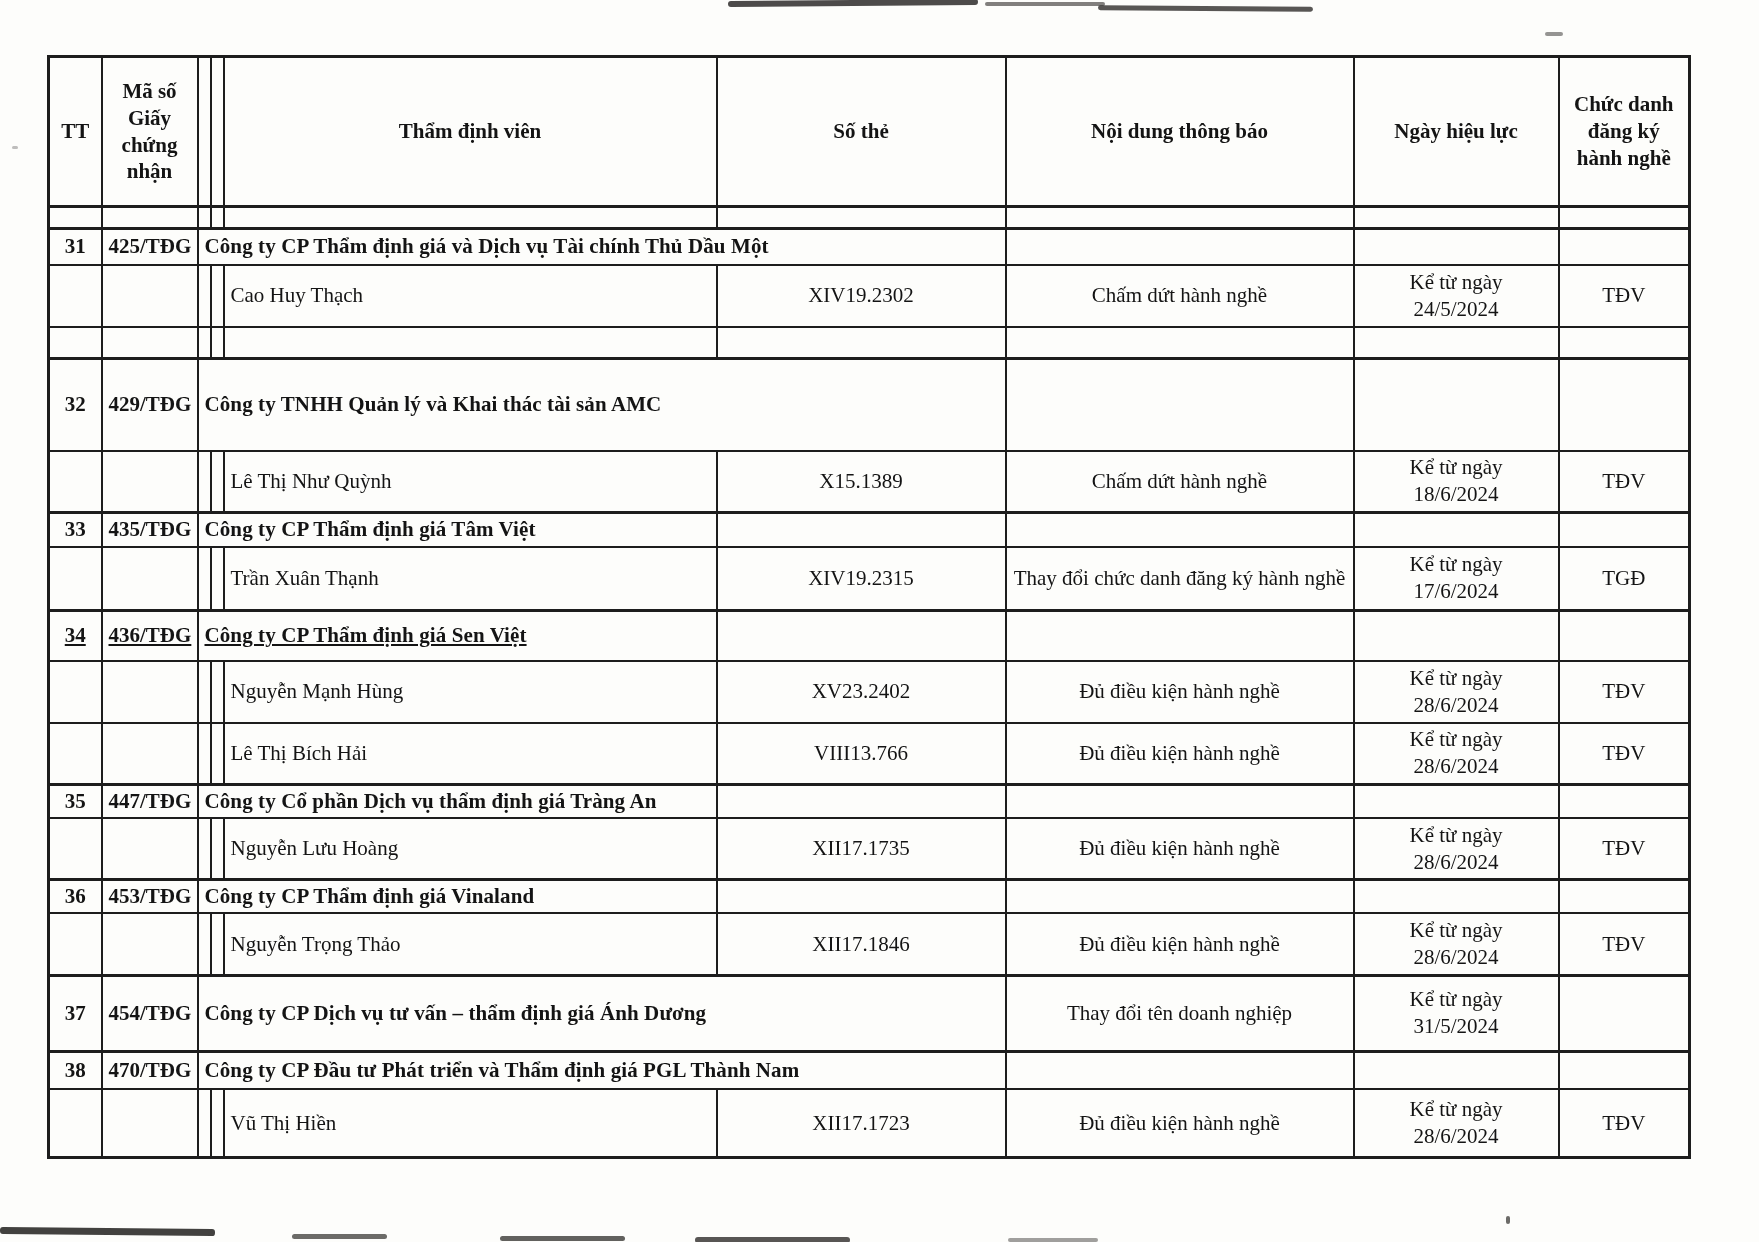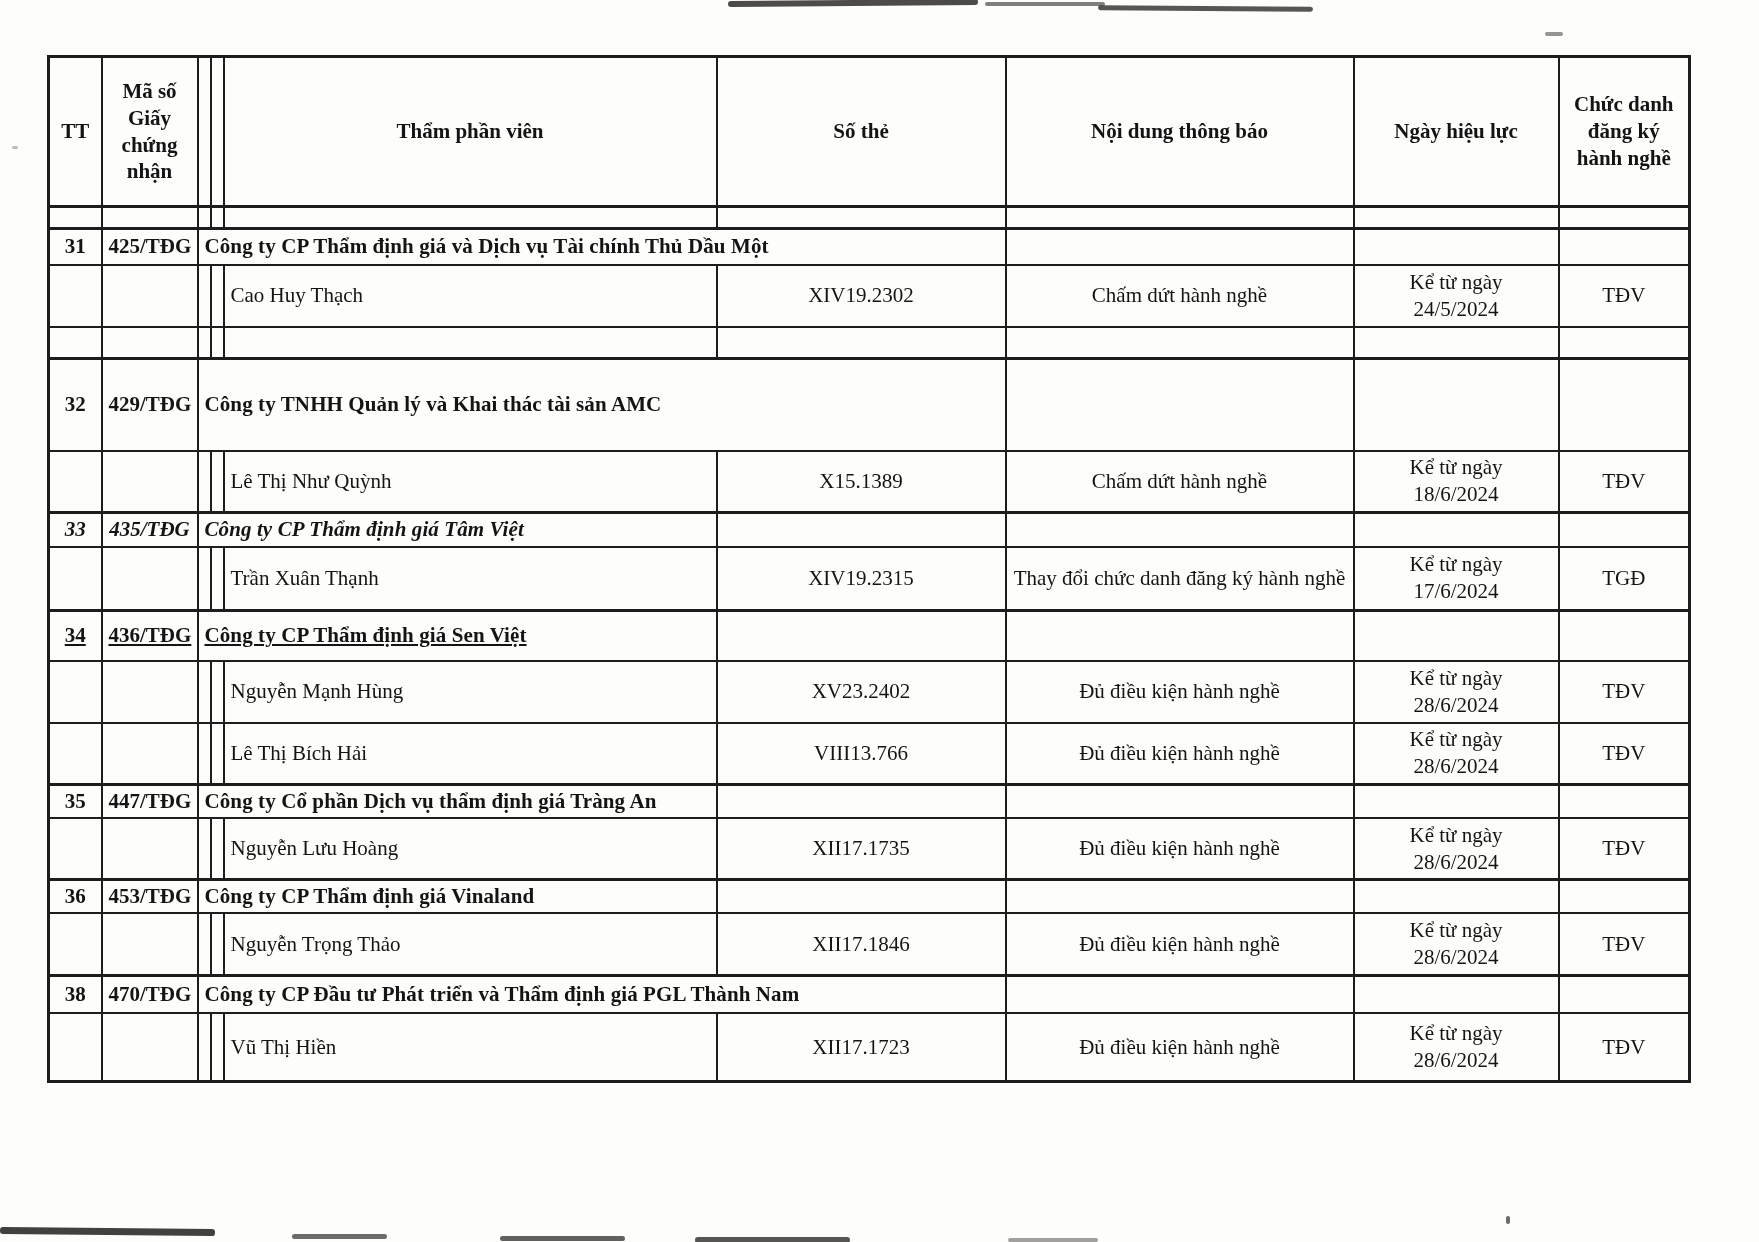--- a/index.html
+++ b/index.html
@@ -68,21 +68,21 @@
     <col style="width:348px">
     <col style="width:205px">
     <col style="width:131px">
   </colgroup>
   <tbody id="tbody">
     <tr class="header-row" style="height:150px;">
       <td class="header-cell">TT</td>
       <td class="header-cell">Mã số Giấy chứng nhận</td>
       <td></td>
       <td></td>
-      <td class="header-cell">Thẩm phần viên</td>
+      <td class="header-cell">Thẩm định viên</td>
       <td class="header-cell">Số thẻ</td>
       <td class="header-cell">Nội dung thông báo</td>
       <td class="header-cell">Ngày hiệu lực</td>
       <td class="header-cell">Chức danh đăng ký hành nghề</td>
     </tr>
   <tr style="height: 22px;">
         <td></td>
         <td></td>
         <td></td>
         <td></td>
@@ -136,21 +136,21 @@
         <td></td>
         <td></td>
         <td></td>
         <td class="name-cell">Lê Thị Như Quỳnh</td>
         <td class="center">X15.1389</td>
         <td class="center">Chấm dứt hành nghề</td>
         <td class="date-cell">Kể từ ngày
 18/6/2024</td>
         <td class="center">TĐV</td>
       </tr>
-      <tr class="company-row" style="height: 34px; font-style: italic;">
+      <tr class="company-row" style="height: 34px;">
         <td class="center bold">33</td>
         <td class="center bold">435/TĐG</td>
         <td class="company-cell" colspan="3">Công ty CP Thẩm định giá Tâm Việt</td>
         <td></td>
         <td></td>
         <td></td>
         <td></td>
       </tr>
       <tr style="height: 64px;">
         <td></td>
@@ -232,20 +232,29 @@
         <td></td>
         <td></td>
         <td></td>
         <td class="name-cell">Nguyễn Trọng Thảo</td>
         <td class="center">XII17.1846</td>
         <td class="center">Đủ điều kiện hành nghề</td>
         <td class="date-cell">Kể từ ngày
 28/6/2024</td>
         <td class="center">TĐV</td>
       </tr>
+      <tr class="company-row" style="height: 76px;">
+        <td class="center bold">37</td>
+        <td class="center bold">454/TĐG</td>
+        <td class="company-cell" colspan="4">Công ty CP Dịch vụ tư vấn – thẩm định giá Ánh Dương</td>
+        <td class="center">Thay đổi tên doanh nghiệp</td>
+        <td class="date-cell">Kể từ ngày
+31/5/2024</td>
+        <td class="center"></td>
+      </tr>
       <tr class="company-row" style="height: 38px;">
         <td class="center bold">38</td>
         <td class="center bold">470/TĐG</td>
         <td class="company-cell" colspan="4">Công ty CP Đầu tư Phát triển và Thẩm định giá PGL Thành Nam</td>
         <td></td>
         <td></td>
         <td></td>
       </tr>
       <tr style="height: 68px;">
         <td></td>

